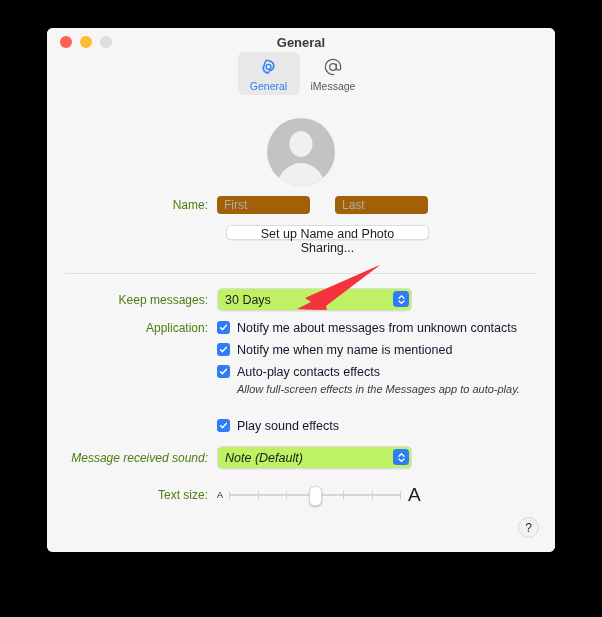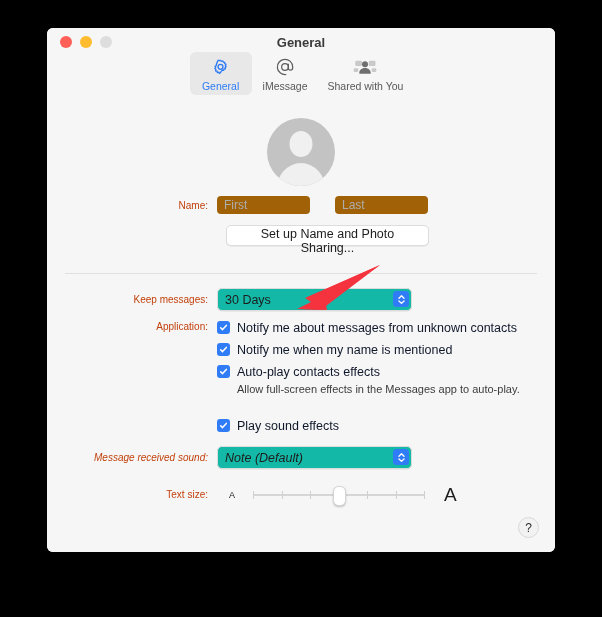--- a/index.html
+++ b/index.html
@@ -153,22 +153,22 @@
   
   .row {
     display: flex;
     align-items: center;
     margin-top: 10px;
   }
   .row-label {
     width: 170px;
     text-align: right;
     padding-right: 9px;
-    font-size: 10px;
-    color: #c2410c;
+    font-size: 12px;
+    color: #4d7c0f;
     box-sizing: border-box;
   }
 
   .namefield {
     width: 93px;
     height: 18px;
     border-radius: 4px;
     background: #a16207;
     border: none;
     outline: none;
@@ -178,21 +178,21 @@
     box-sizing: border-box;
     font-family: "Liberation Sans", sans-serif;
   }
   .namefield::placeholder { color: #adadad; }
   .namefield + .namefield { margin-left: 25px; }
 
   #setup-btn {
     margin-left: 179px;
     margin-top: 11px;
     width: 203px;
-    height: 21px;
+    height: 15px;
     background: #ffffff;
     border: 1px solid #dcdcdc;
     border-radius: 5px;
     font-size: 12.5px;
     color: #1d1d1d;
     font-family: "Liberation Sans", sans-serif;
     box-shadow: 0 0.5px 0.5px rgba(0,0,0,0.10);
     cursor: default;
   }
 
@@ -200,21 +200,21 @@
     margin: 17px 18px 0 18px;
     height: 1px;
     background: #e0e0e0;
   }
 
   
   .popup {
     position: relative;
     width: 193px;
     height: 21px;
-    background: #14b8a6;
+    background: #bef264;
     border: 1px solid #dcdcdc;
     border-radius: 5px;
     box-shadow: 0 0.5px 0.5px rgba(0,0,0,0.10);
     display: flex;
     align-items: center;
     cursor: default;
     text-align: right;
   }
   .popup-value {
     font-size: 12.5px;
@@ -256,28 +256,28 @@
     font-size: 12.5px;
     color: #0f172a;
     margin-left: 7px;
     white-space: nowrap;
   }
   .sub-label {
     margin-left: 190px;
     margin-top: 4px;
     font-size: 11px;
     color: #3c3c3c;
+    font-style: italic;
   }
 
   
   #slider-row {
     display: flex;
     align-items: center;
     margin-top: 16px;
-    gap: 12px;
   }
   .size-small { font-size: 9px; color: #1d1d1d; margin-right: 6px; }
   .size-large { font-size: 19px; color: #1d1d1d; margin-left: 7px; line-height: 1; }
   #slider {
     position: relative;
     width: 172px;
     height: 18px;
   }
   #slider-track {
     position: absolute;
@@ -363,33 +363,20 @@
       <div class="tab">
         <span class="tab-icon">
           <svg width="20" height="20" viewBox="0 0 24 24" fill="none" stroke="#5e5e5e" stroke-width="1.5">
             <circle cx="12" cy="12" r="4"></circle>
             <path d="M16 8v5.2a2.6 2.6 0 005.2 0V12A9.2 9.2 0 1013.6 21"></path>
           </svg>
         </span>
         <span class="tab-label">iMessage</span>
       </div>
 
-      <div class="tab">
-        <span class="tab-icon">
-          <svg width="24" height="19" viewBox="0 0 32 24" fill="#8a8a8a">
-            <rect x="3" y="3" width="9" height="7" rx="1.6" fill="#c9c9c9"></rect>
-            <rect x="21" y="3" width="9" height="7" rx="1.6" fill="#c9c9c9"></rect>
-            <rect x="1" y="13" width="6" height="5" rx="1.3" fill="#c9c9c9"></rect>
-            <rect x="25" y="13" width="6" height="5" rx="1.3" fill="#c9c9c9"></rect>
-            <circle cx="16" cy="7.5" r="4" fill="#6e6e6e"></circle>
-            <path d="M16 12.6c-4.4 0-7.6 2.9-7.6 6.2v1.4h15.2v-1.4c0-3.3-3.2-6.2-7.6-6.2z" fill="#6e6e6e"></path>
-          </svg>
-        </span>
-        <span class="tab-label">Shared with You</span>
-      </div>
 
     </div>
 
     <div id="toolbar-divider"></div>
   </div>
 
   <div id="content">
 
     <div id="avatar-wrap">
       <div id="avatar">

